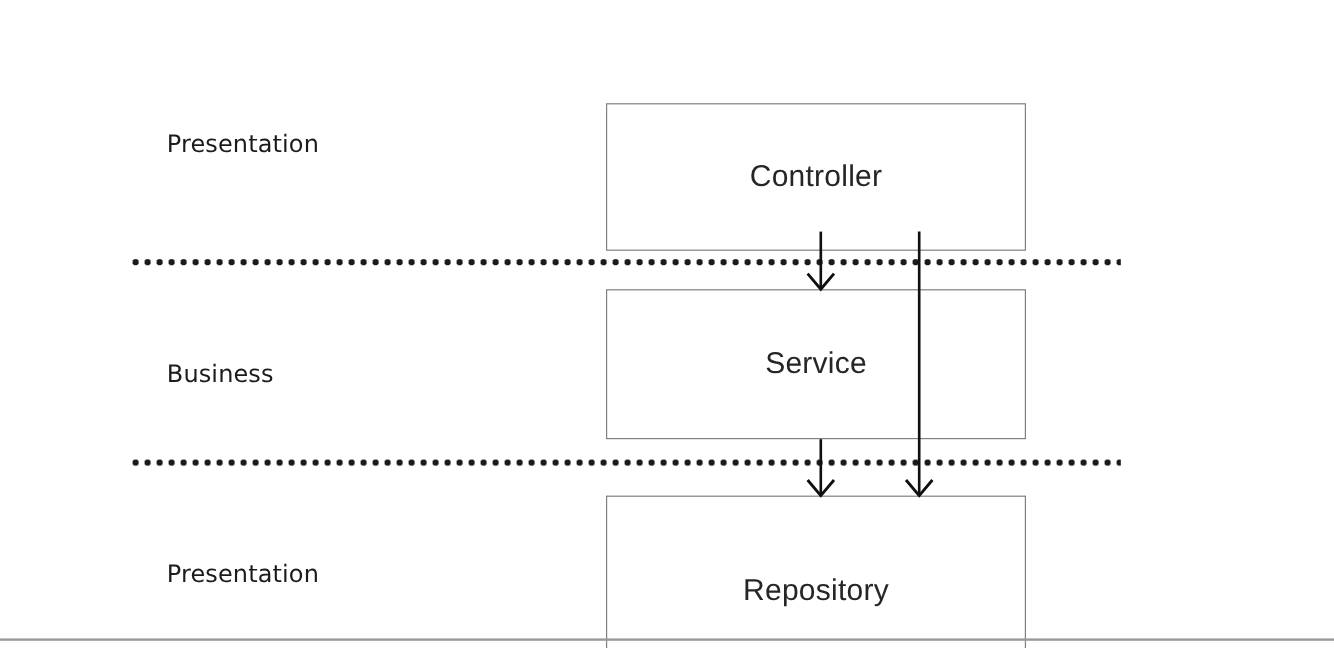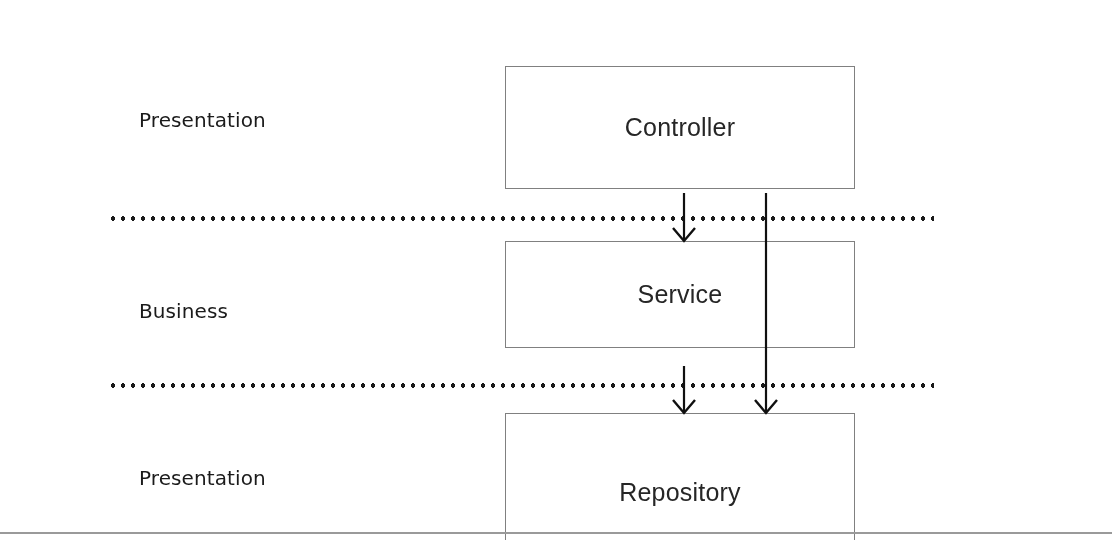--- a/index.html
+++ b/index.html
@@ -58,22 +58,22 @@
     align-items: center;
     justify-content: center;
   }
   .component-box .box-label {
     font-family: "Liberation Sans", sans-serif;
     font-size: 25px;
     color: #262626;
     line-height: 1;
     letter-spacing: 0.2px;
   }
-  #box-controller { top: 66px;  height: 123px; z-index: 3; }
-  #box-service    { top: 241px; height: 107px; z-index: 3; }
+  #box-controller { top: 86px;  height: 123px; z-index: 3; }
+  #box-service    { top: 241px; height: 125px; z-index: 3; }
   #box-repository { top: 413px; height: 159px; z-index: 3; }
 
   
   #connectors {
     position: absolute;
     left: 0;
     top: 0;
     width: 1112px;
     height: 540px;
     z-index: 5;

